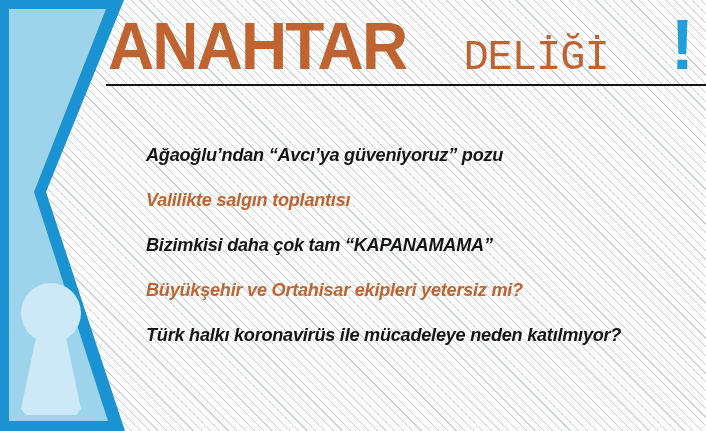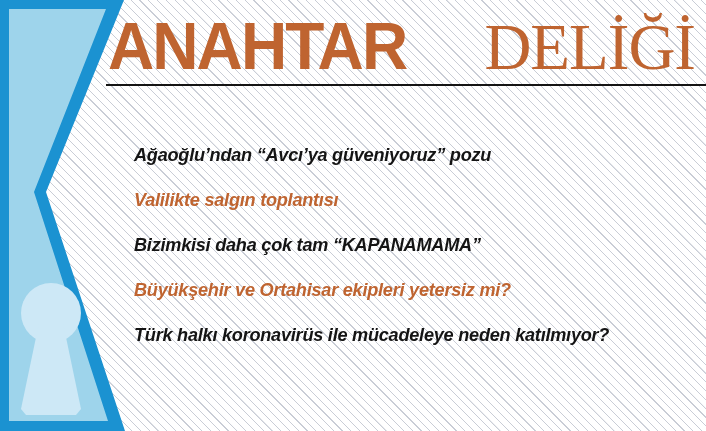--- a/index.html
+++ b/index.html
@@ -95,27 +95,27 @@
     font-family: "Liberation Sans", sans-serif;
     font-weight: 700;
     font-size: 66px;
     line-height: 66px;
     letter-spacing: -2.0px;
     color: #BF6430;
     transform: scaleX(0.97);
     transform-origin: left center;
   }
   .mast-light {
-    font-family: Liberation Serif, serif;
+    font-family: Liberation Mono, monospace;
     font-weight: 400;
-    font-size: 65px;
+    font-size: 42px;
     line-height: 66px;
     letter-spacing: -1.0px;
     color: #BF6430;
-    margin-left: 21px;
+    margin-left: 0;
   }
   .mast-bang {
     font-family: "Liberation Sans", sans-serif;
     font-weight: 700;
     font-size: 70px;
     line-height: 66px;
     color: #229FDA;
     margin-left: 14px;
   }
 
@@ -124,21 +124,21 @@
     left: 106px;
     top: 84px;
     width: 600px;
     height: 2px;
     background: #141414;
   }
 
   
   #headlines {
     position: absolute;
-    left: 134px;
+    left: 146px;
     top: 132px;
     width: 560px;
   }
   .headline {
     font-family: "Liberation Sans", sans-serif;
     font-weight: 700;
     font-style: italic;
     font-size: 18.5px;
     line-height: 45px;
     white-space: nowrap;

